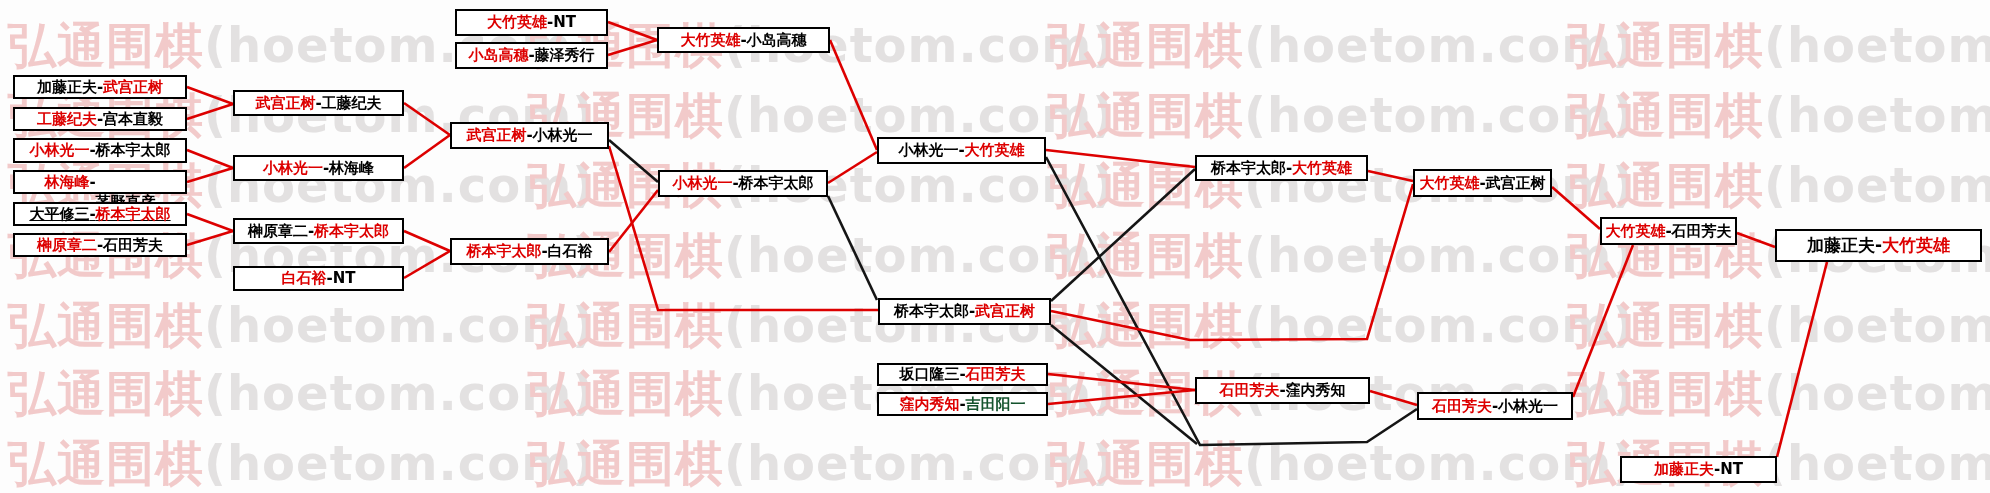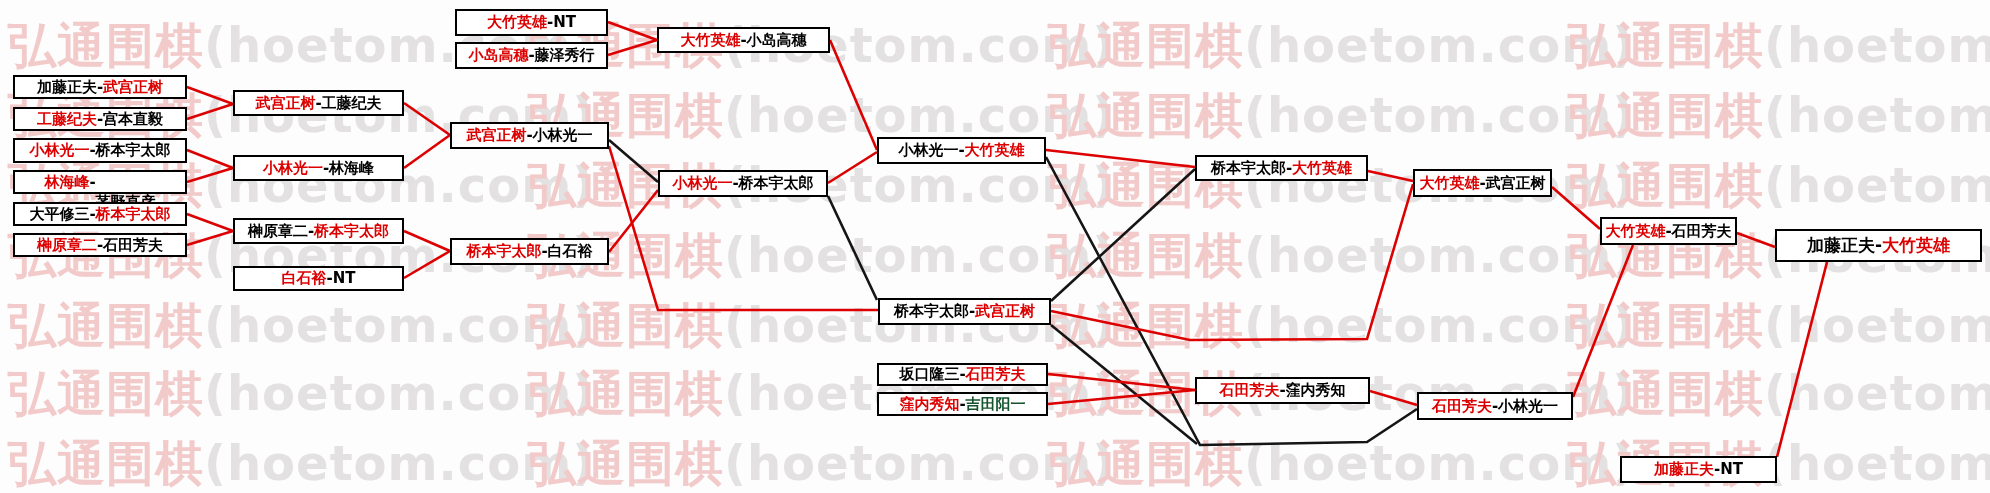--- a/index.html
+++ b/index.html
@@ -117,21 +117,21 @@
       <div class="match-box" style="left: 13px; top: 138px; width: 174px; height: 25px; border-color: rgb(0, 0, 0); background: rgb(255, 255, 255);">
     <span class="p1 p-win" style="color: rgb(221, 0, 0);">小林光一</span>
         <span class="dash" style="color: rgb(0, 0, 0);">-</span>
         <span class="p2 p-lose" style="color: rgb(0, 0, 0);">桥本宇太郎</span>
   </div>
       <div class="match-box" style="left: 13px; top: 170px; width: 174px; height: 24px; border-color: rgb(0, 0, 0); background: rgb(255, 255, 255);">
     <span class="p1 p-win" style="color: rgb(221, 0, 0);">林海峰</span>
         <span class="dash" style="color: rgb(0, 0, 0);">-</span>
         <span class="p2 p-lose" style="color: rgb(0, 0, 0); margin-top: 40px;">茅野直彦</span>
   </div>
-      <div class="match-box" style="left: 13px; top: 202px; width: 174px; height: 24px; border-color: rgb(0, 0, 0); background: rgb(255, 255, 255);">
+      <div class="match-box" style="left: 13px; top: 202px; width: 174px; height: 24px; border-color: rgb(0, 0, 0); background: rgb(255, 255, 255); text-decoration: underline;">
     <span class="p1 p-lose" style="color: rgb(0, 0, 0);">大平修三</span>
         <span class="dash" style="color: rgb(0, 0, 0);">-</span>
         <span class="p2 p-win" style="color: rgb(221, 0, 0);">桥本宇太郎</span>
   </div>
       <div class="match-box" style="left: 13px; top: 233px; width: 174px; height: 24px; border-color: rgb(0, 0, 0); background: rgb(255, 255, 255);">
     <span class="p1 p-win" style="color: rgb(221, 0, 0);">榊原章二</span>
         <span class="dash" style="color: rgb(0, 0, 0);">-</span>
         <span class="p2 p-lose" style="color: rgb(0, 0, 0);">石田芳夫</span>
   </div>
       <div class="match-box" style="left: 233px; top: 90px; width: 171px; height: 26px; border-color: rgb(0, 0, 0); background: rgb(255, 255, 255);">

